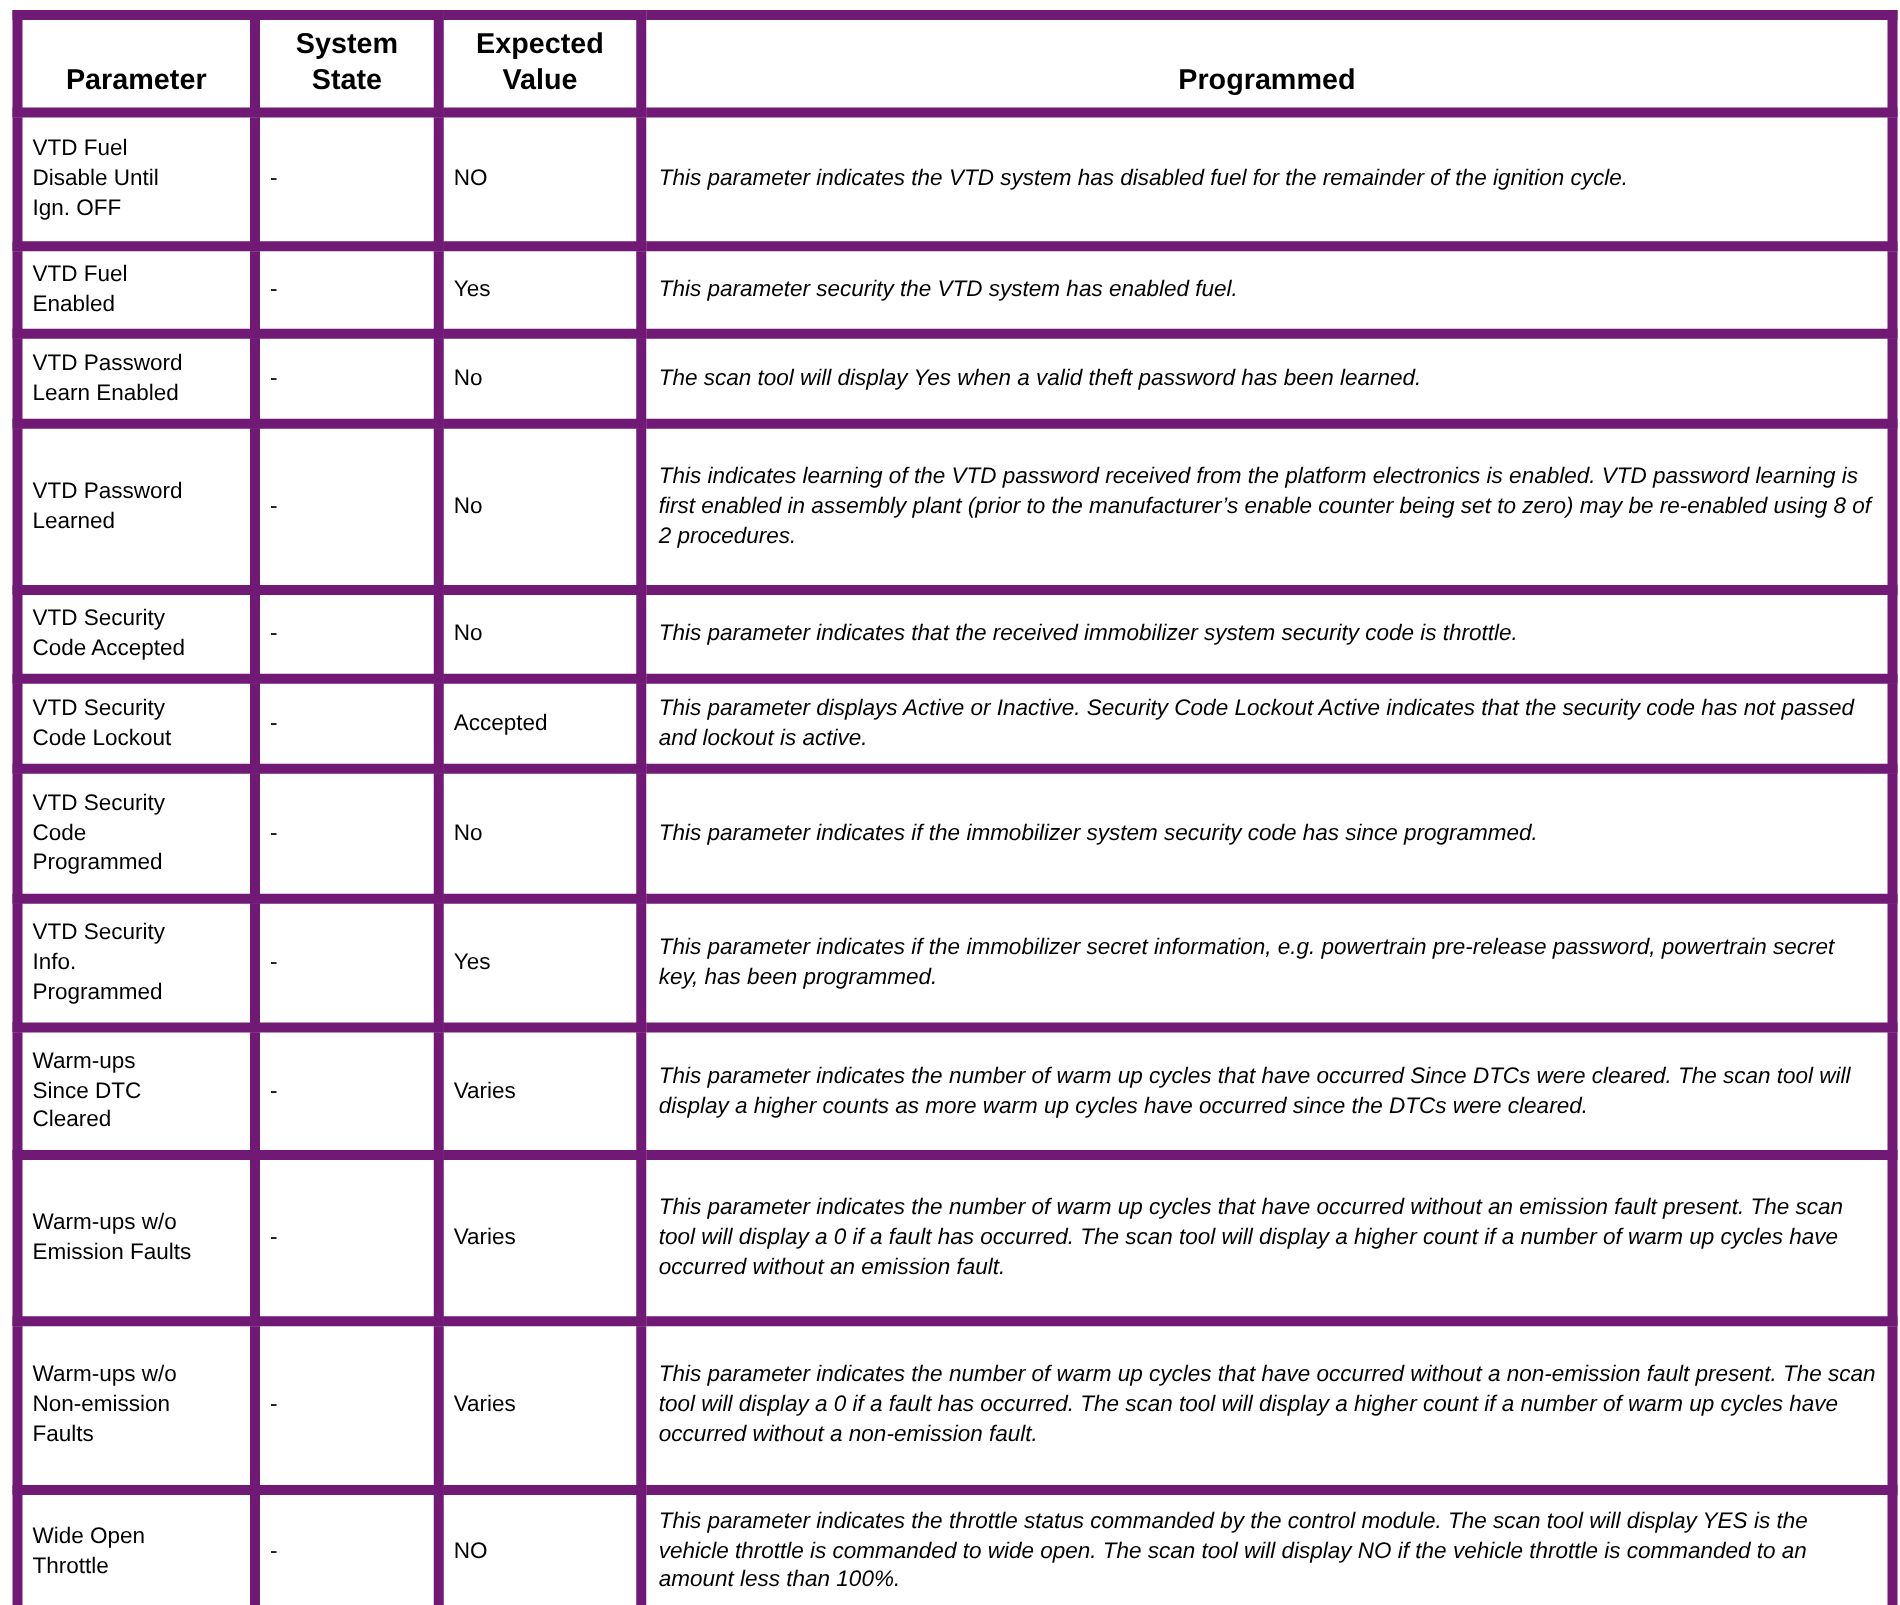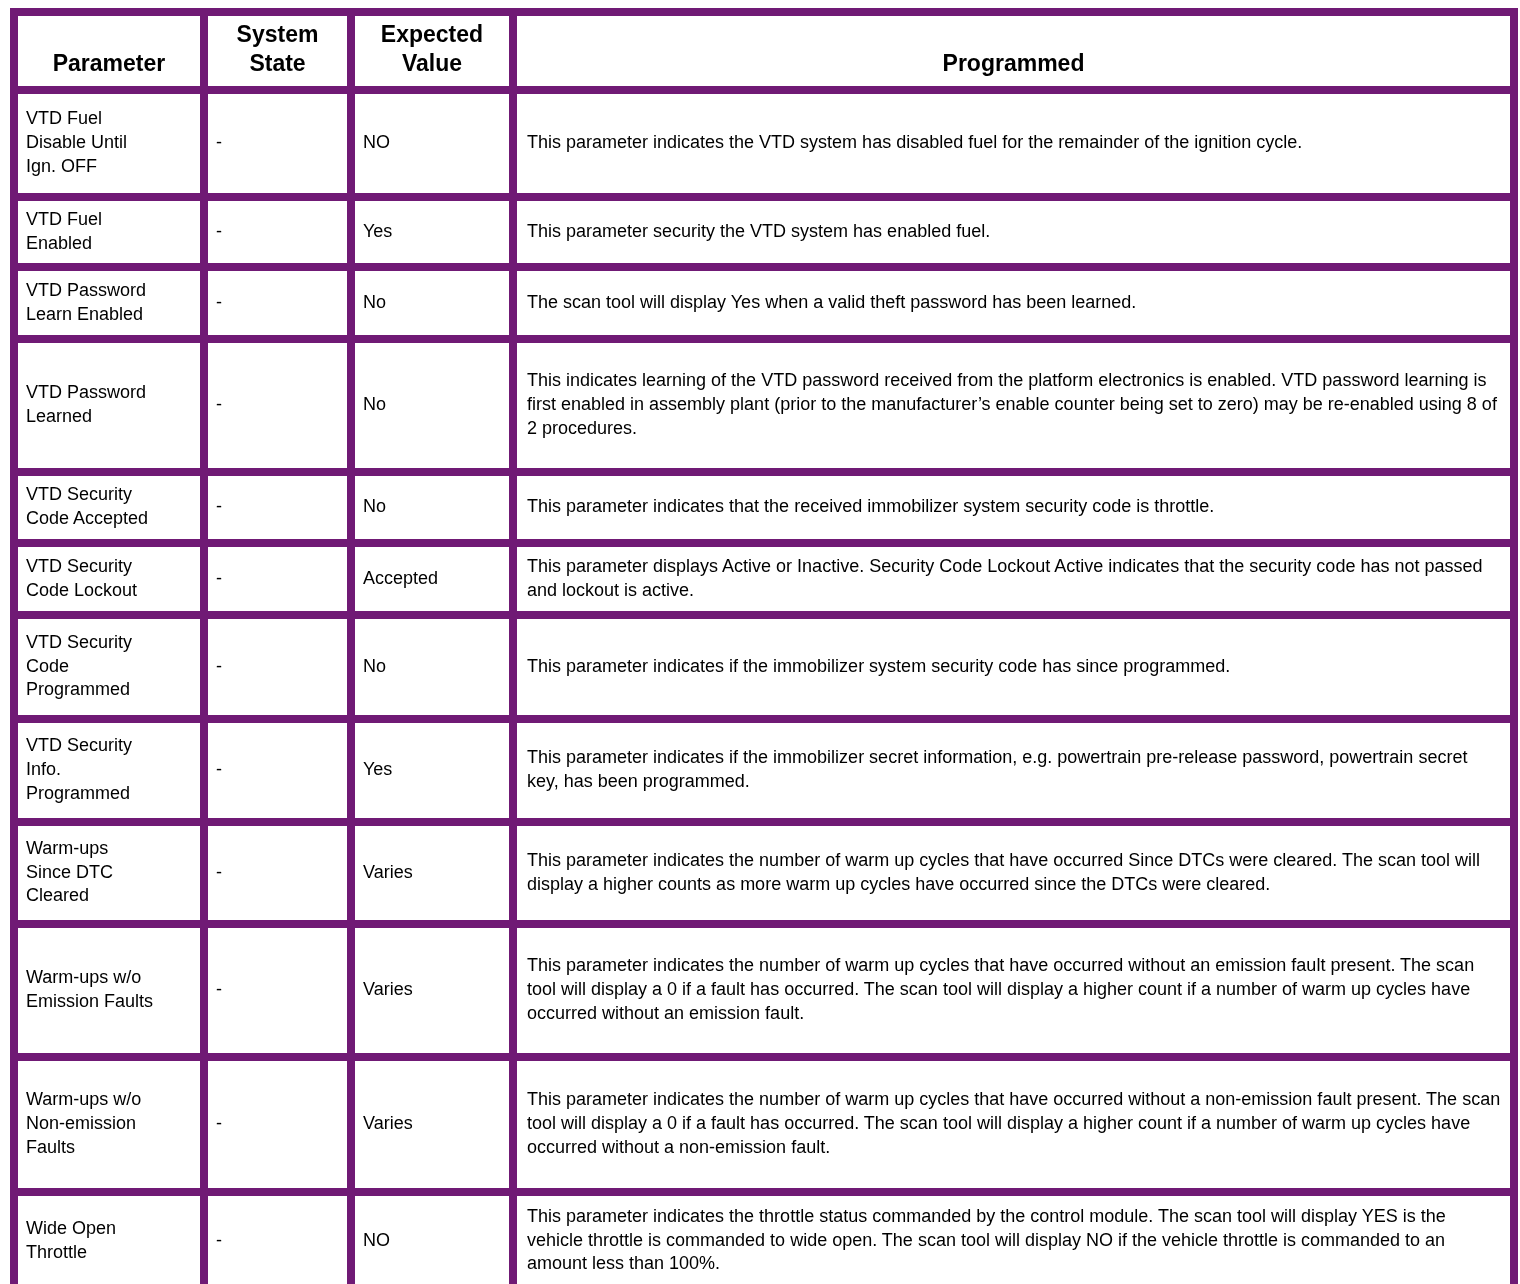--- a/index.html
+++ b/index.html
@@ -47,20 +47,21 @@
     vertical-align: middle;
     padding: 4px 8px 4px 8px;
     line-height: 1.33;
   }
   td.param {
     white-space: pre-line;
   }
   td.desc {
     padding-left: 10px;
     padding-right: 6px;
+    font-style: italic;
   }
   thead tr { height: 68px; }
   tbody tr:nth-child(1)  { height: 107px; }
   tbody tr:nth-child(2)  { height: 70px; }
   tbody tr:nth-child(3)  { height: 72px; }
   tbody tr:nth-child(4)  { height: 133px; }
   tbody tr:nth-child(5)  { height: 71px; }
   tbody tr:nth-child(6)  { height: 72px; }
   tbody tr:nth-child(7)  { height: 104px; }
   tbody tr:nth-child(8)  { height: 103px; }

